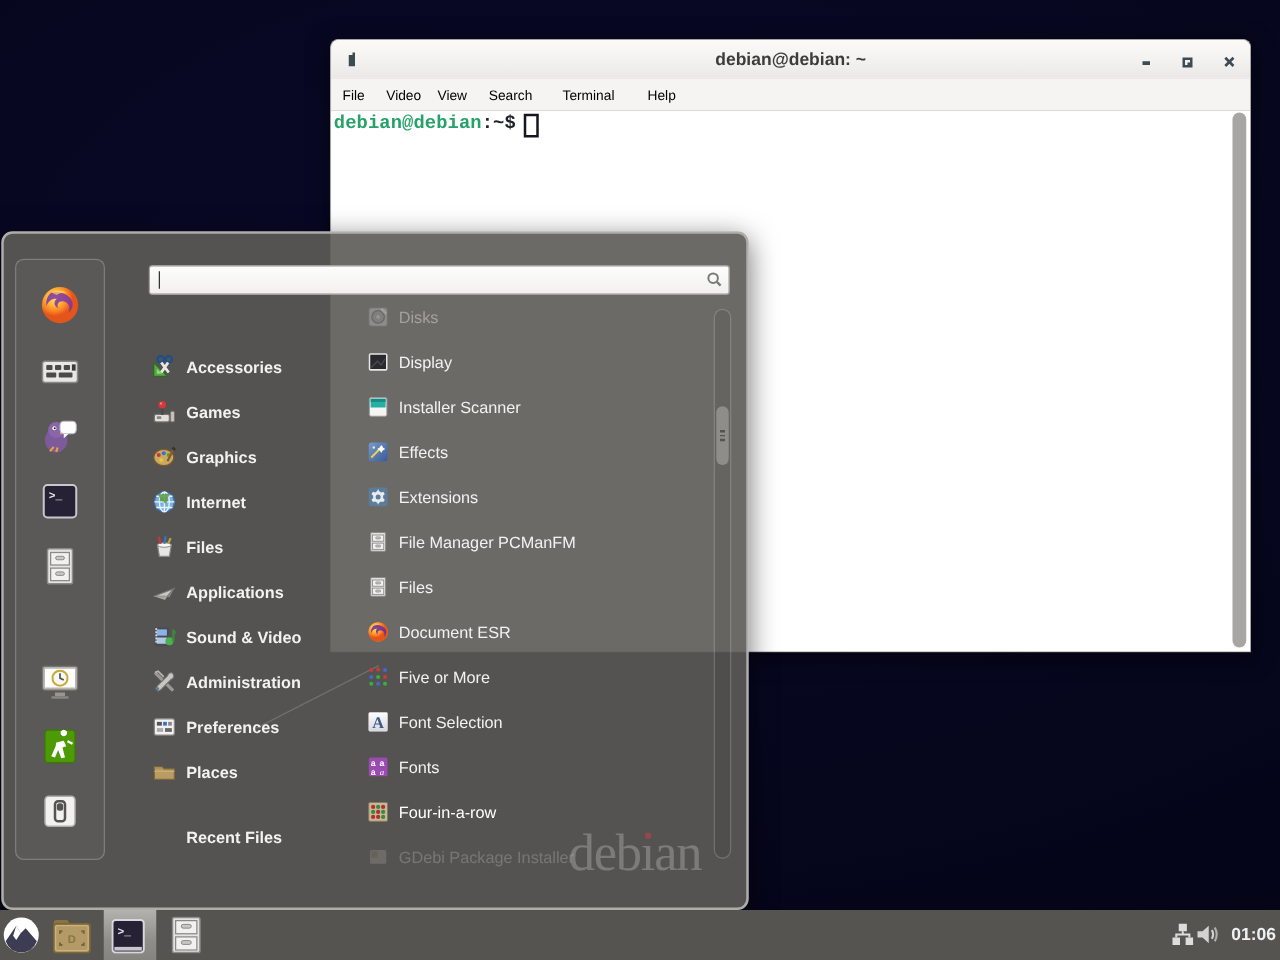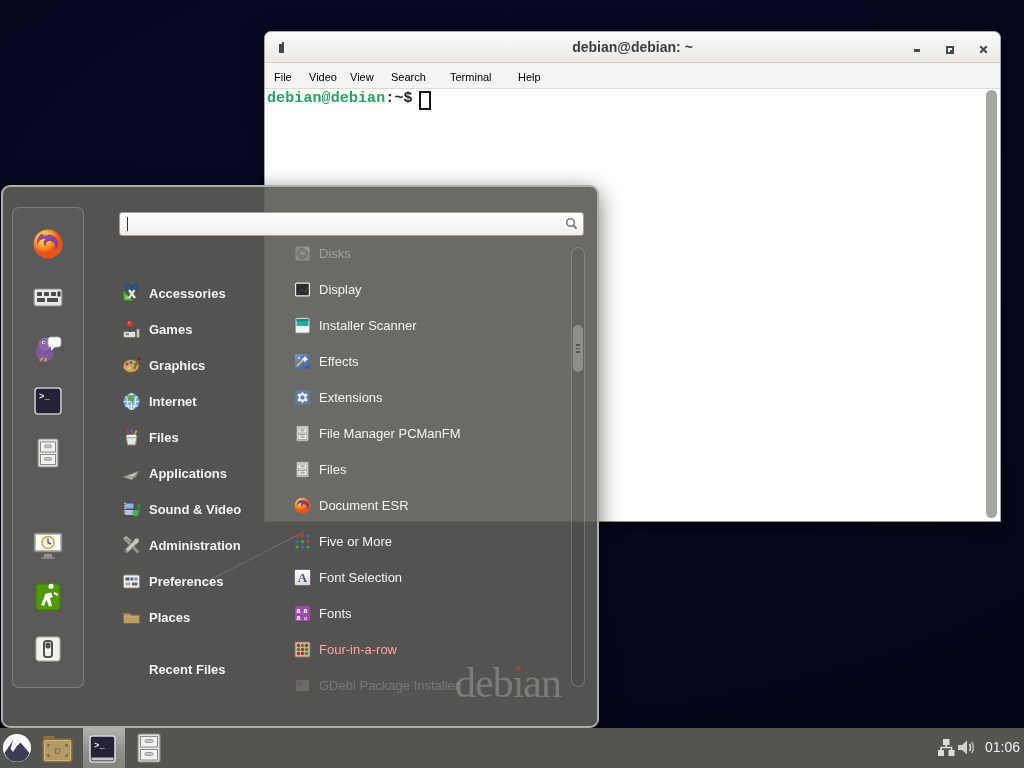--- a/index.html
+++ b/index.html
@@ -53,21 +53,21 @@
 #ascrollt{left:568px;top:60px;width:14px;height:440px;border:1px solid rgba(255,255,255,0.19);
   border-radius:7px;background:rgba(0,0,0,0.05);box-sizing:border-box;}
 #ascroll{left:570px;top:138px;width:10px;height:47px;background:#8f8d89;border-radius:5px;}
 .grip{left:3px;width:4px;height:1.5px;background:#55534f;}
 #faintline{left:196px;top:370px;width:110px;height:1px;background:rgba(255,255,255,0.16);
   transform:rotate(-27deg);}
 
 #taskbar{left:0;top:728px;width:1024px;height:40px;background:#565450;}
 #activetile{left:83px;top:0;width:42px;height:40px;
   background:linear-gradient(#b4b2ae,#908e89 60%,#868480);}
-#clock{left:985px;top:11px;font-size:14px;font-weight:normal;color:#eef0f4;letter-spacing:0px;}
+#clock{left:985px;top:11px;font-size:14px;font-weight:bold;color:#eef0f4;letter-spacing:0px;}
 </style>
 </head>
 <body>
 
 <div class="abs" id="term">
   <div class="abs" id="titlebar"></div>
   <div class="abs" id="title">debian@debian: ~</div>
   <div class="abs" id="ticon"></div>
   <div class="abs" id="bmin"></div>
   <div class="abs" id="bmax"></div>
@@ -360,21 +360,21 @@
           <circle cx="8.5" cy="4.5" r="1.7" fill="#3a8a3a"></circle>
           <circle cx="12.5" cy="4.5" r="1.7" fill="#b03030"></circle>
           <circle cx="4.5" cy="8.5" r="1.7" fill="#3a8a3a"></circle>
           <circle cx="8.5" cy="8.5" r="1.7" fill="#b03030"></circle>
           <circle cx="12.5" cy="8.5" r="1.7" fill="#3a8a3a"></circle>
           <circle cx="4.5" cy="12.5" r="1.7" fill="#b03030"></circle>
           <circle cx="8.5" cy="12.5" r="1.7" fill="#b03030"></circle>
           <circle cx="12.5" cy="12.5" r="1.7" fill="#3a8a3a"></circle>
         </g>
       </svg>
-  <div class="abs txt atxt" style="top:455px;color:#fca5a5">Four-in-a-row</div>
+  <div class="abs txt atxt" style="top:455px;color:#ffffff">Four-in-a-row</div>
   <svg class="abs aicon" style="top:490px;opacity:.18" viewBox="0 0 17 17">
         <rect x="2" y="3" width="13" height="11" rx="1.5" fill="#d8d6d2"></rect>
         <rect x="3" y="4" width="5" height="5" fill="#b8a868"></rect>
       </svg>
   <div class="abs txt atxt" style="top:491px;color:rgba(225,225,222,0.25)">GDebi Package Installer</div>
   </g>
   <div class="abs" id="ascrollt"></div>
   <div class="abs" id="ascroll">
     <div class="abs grip" style="top:19px"></div>
     <div class="abs grip" style="top:22.5px"></div>

